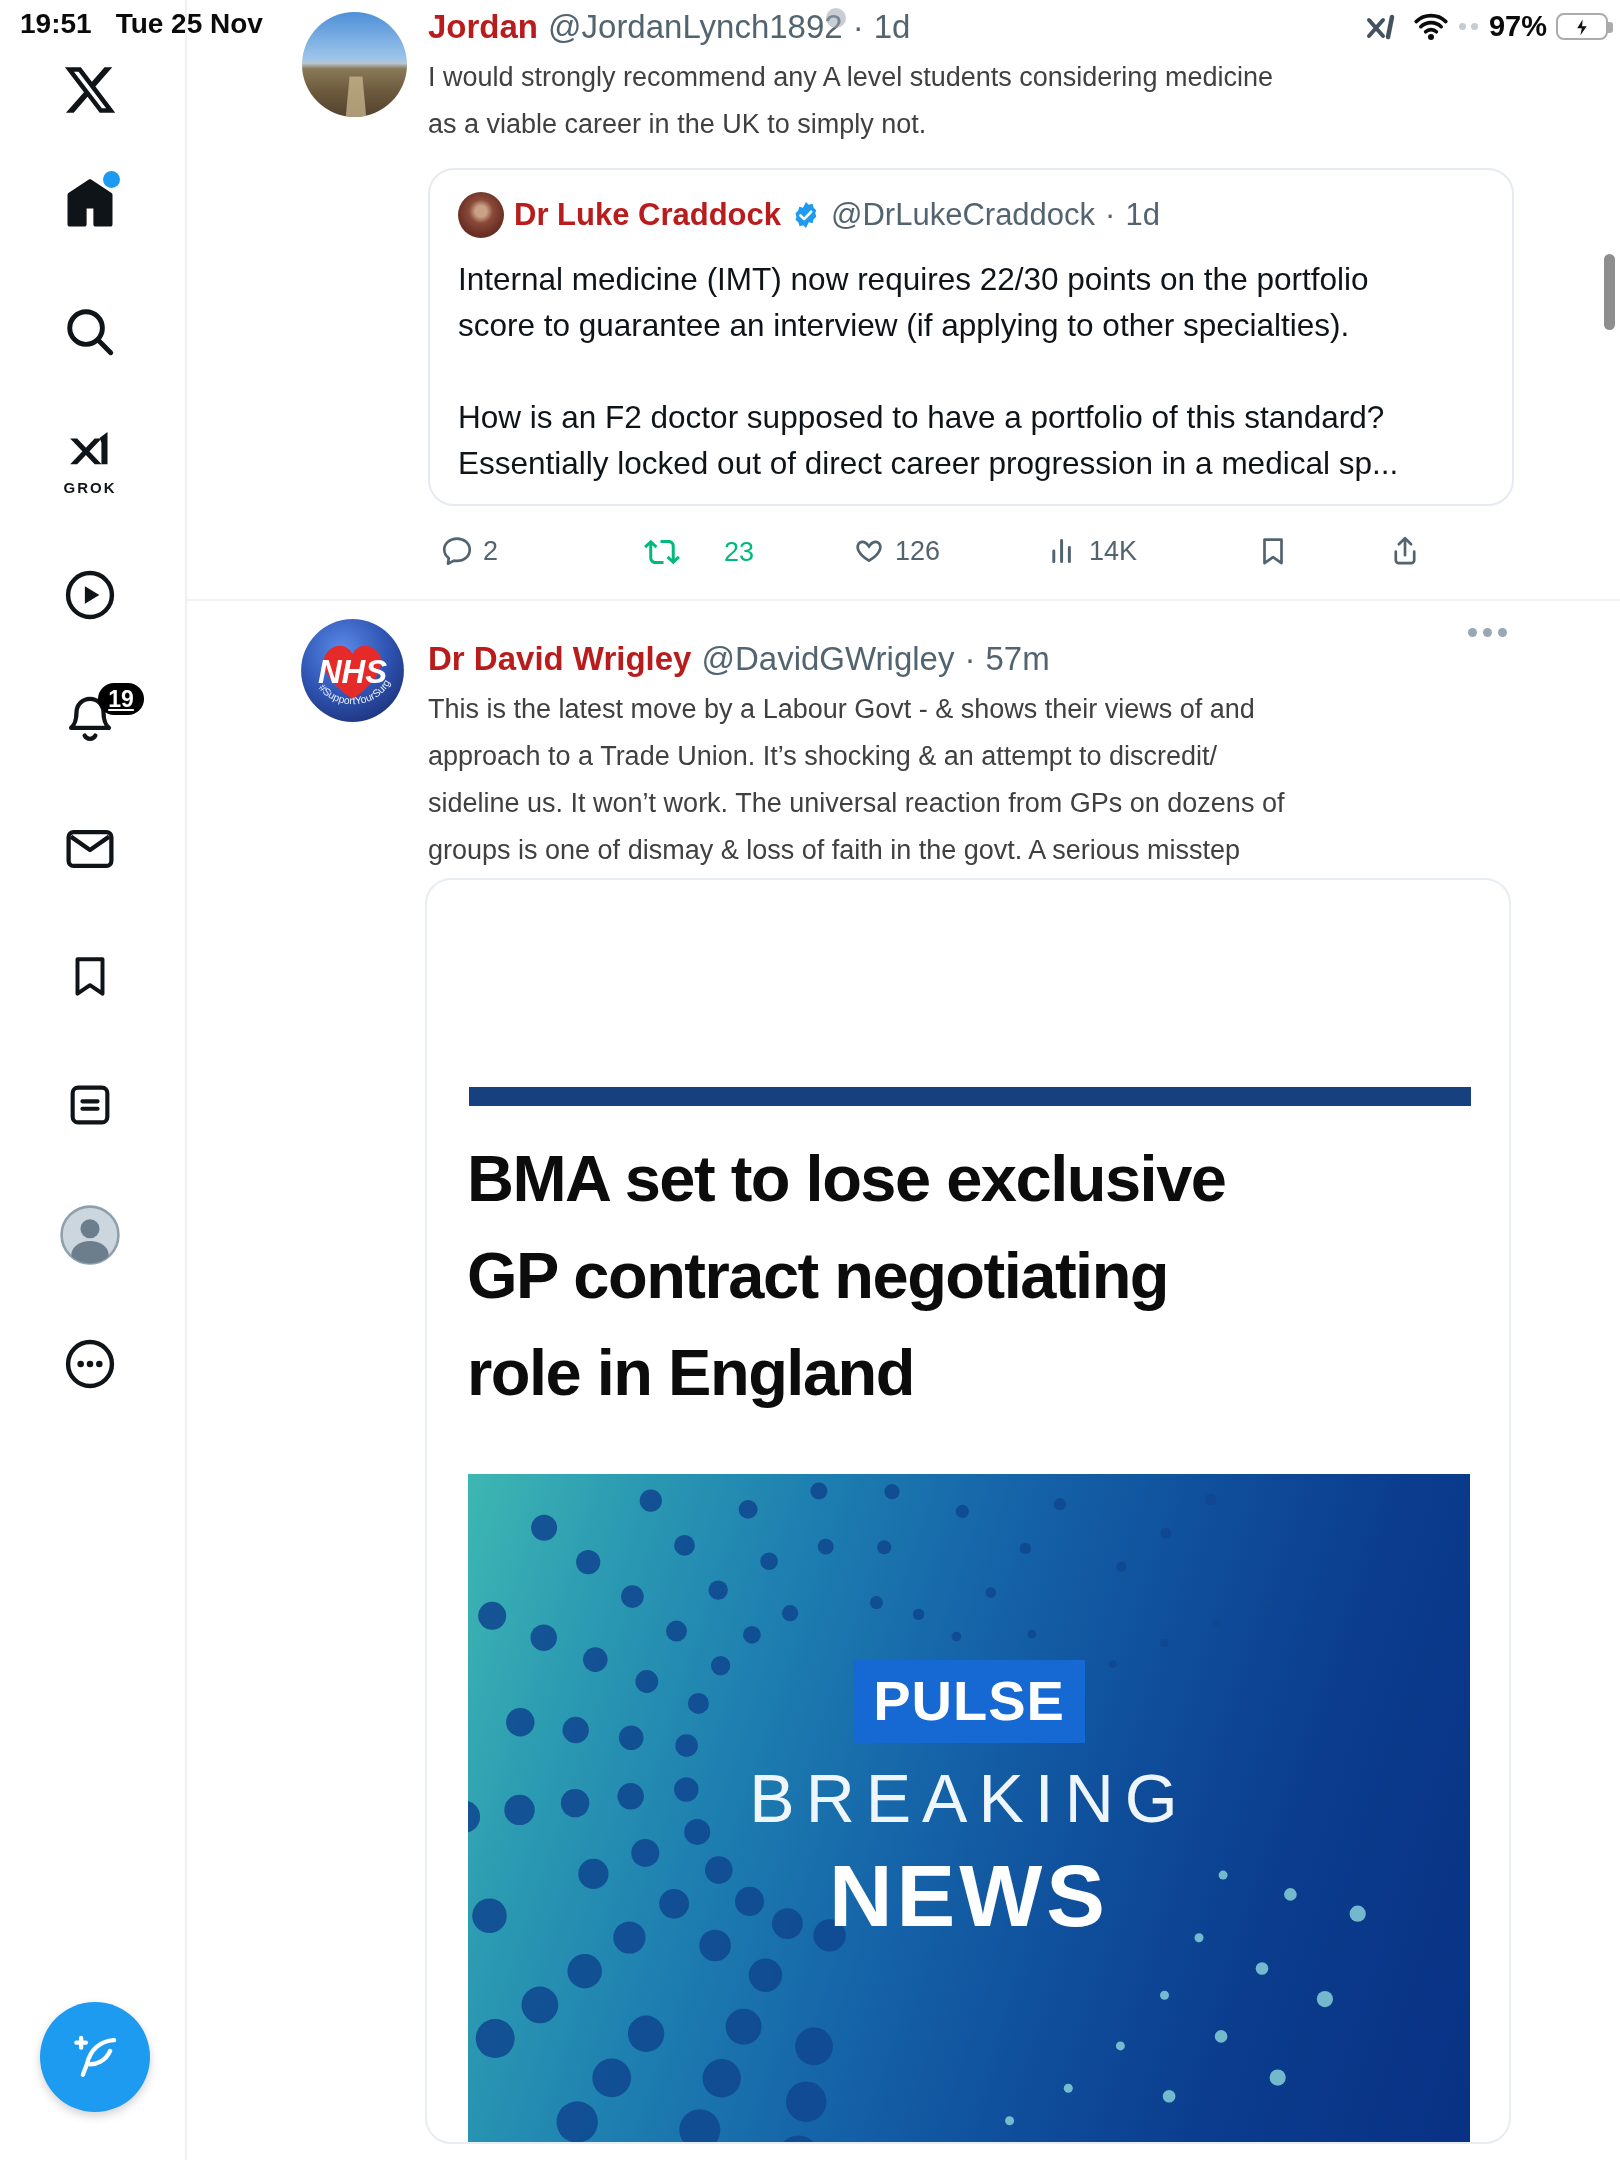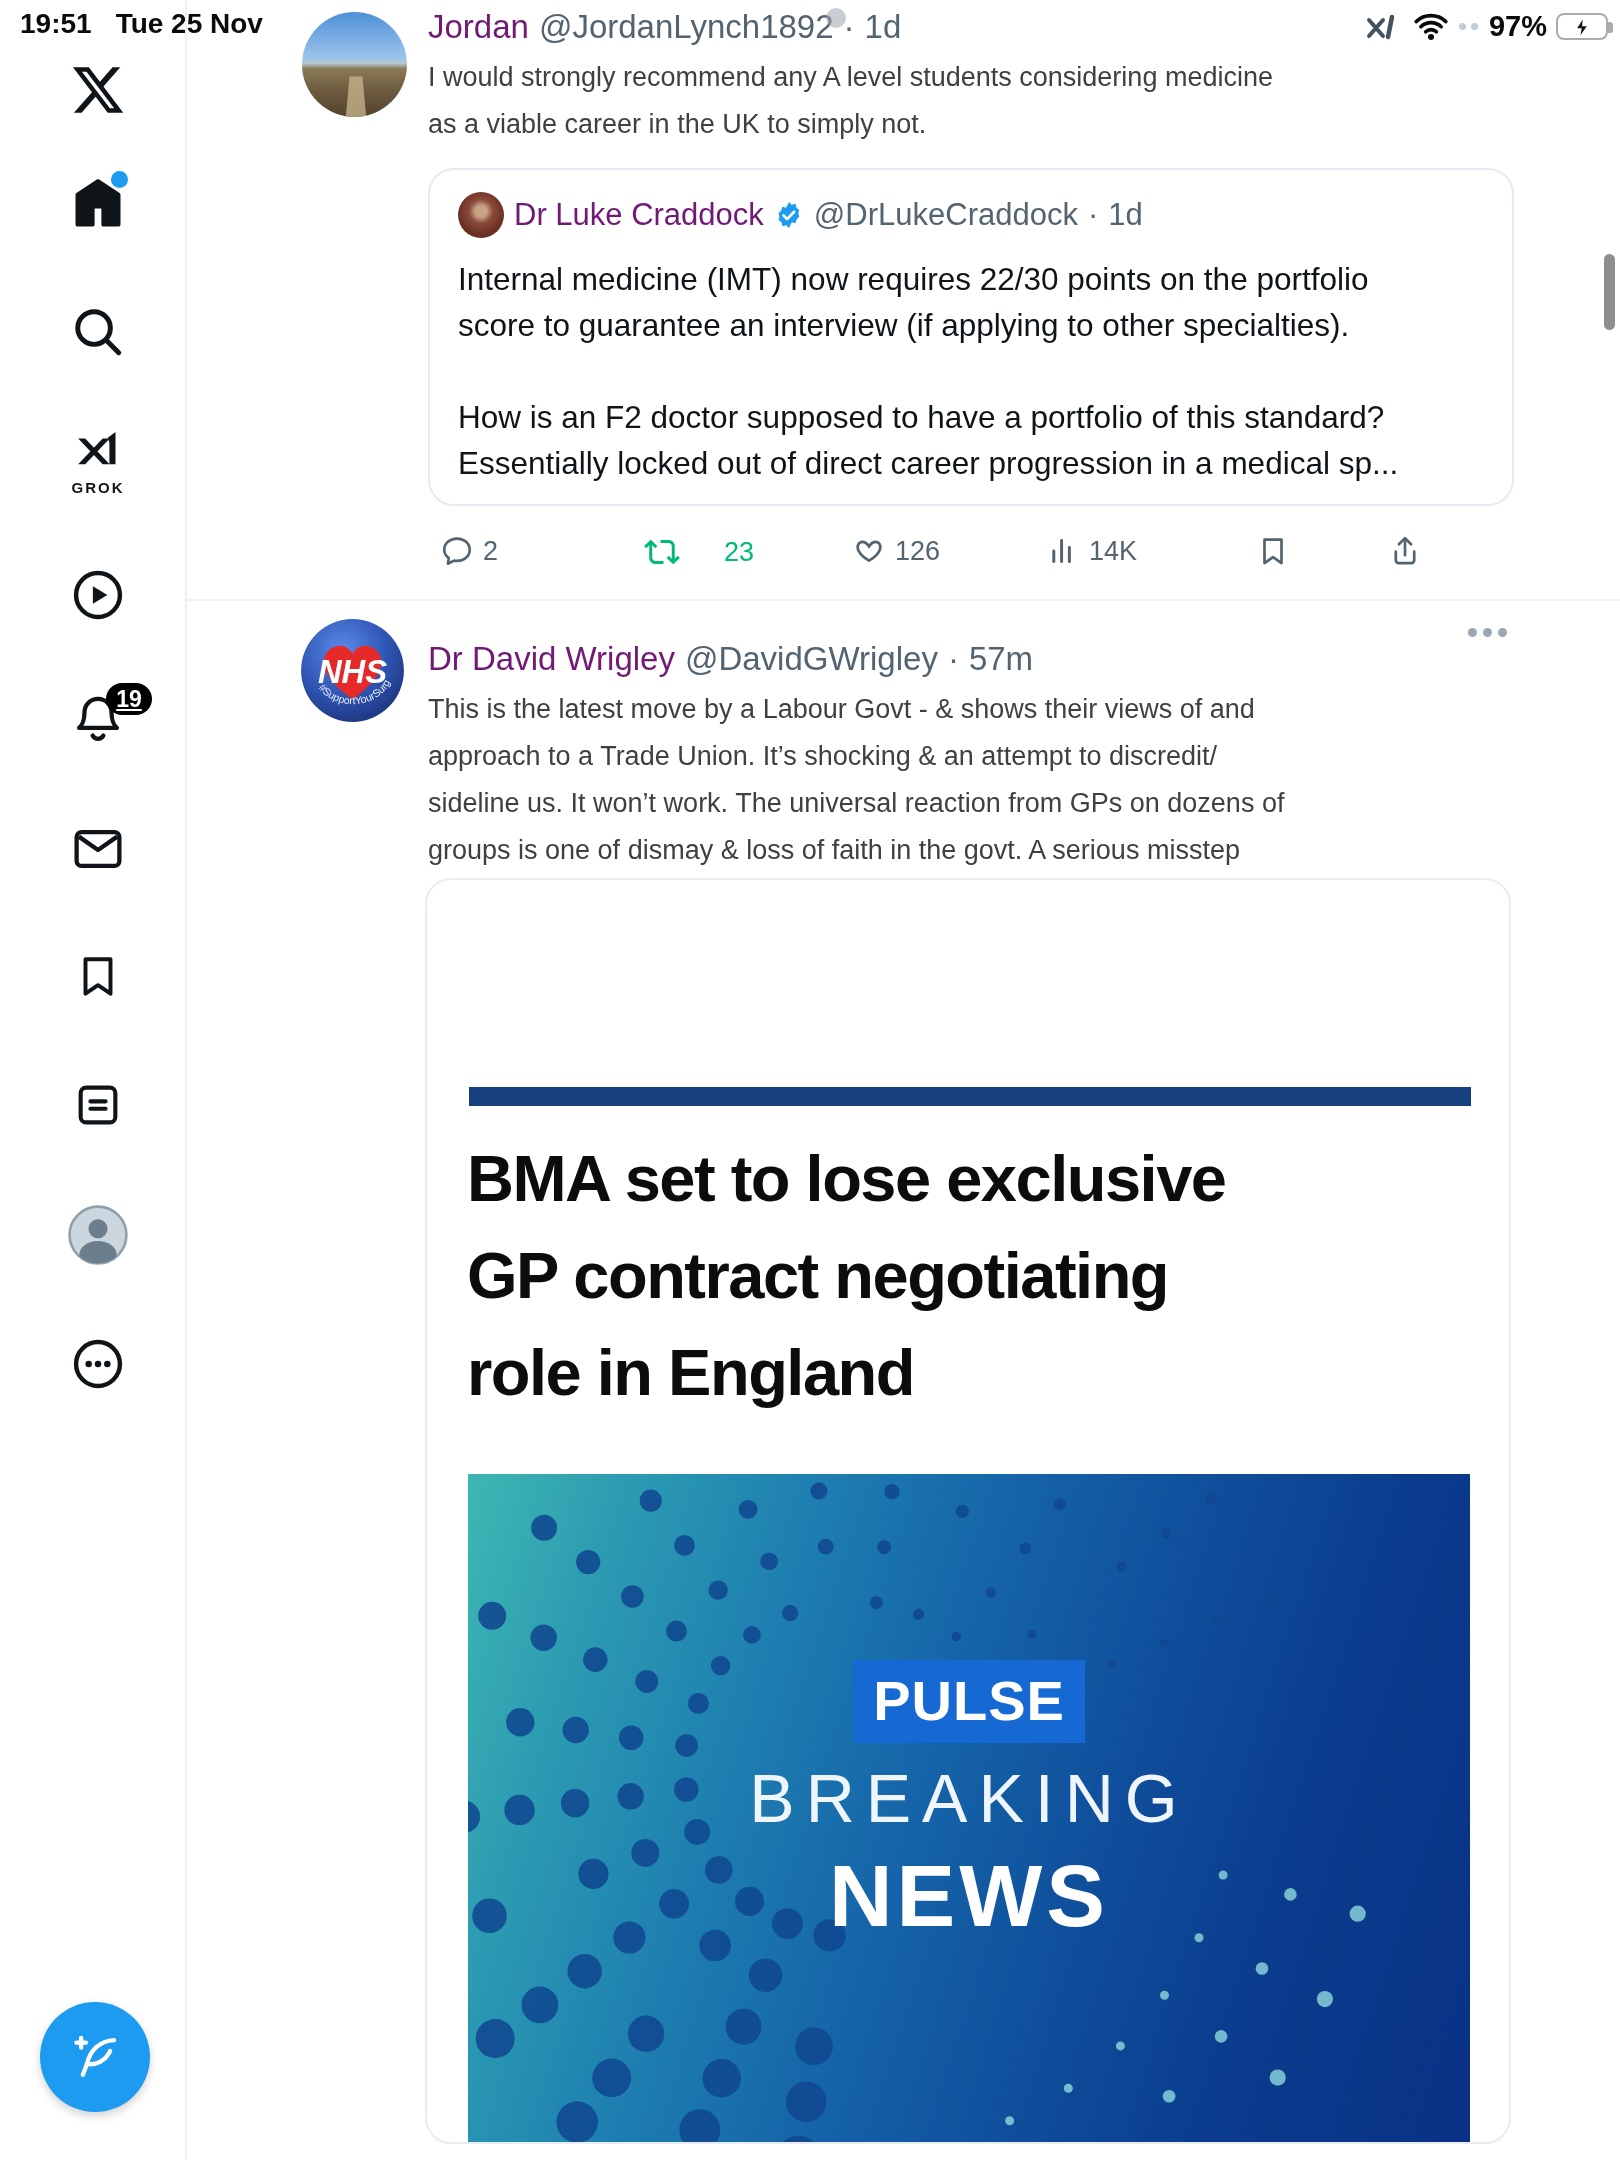--- a/index.html
+++ b/index.html
@@ -15,34 +15,34 @@
   .status-right .pct { font-size:29px; font-weight:600; color:#0b0b0b; }
   .battery { position:relative; width:52px; height:27px; border:2.5px solid #ababab; border-radius:8px; padding:2px; }
   .battery .fill { width:100%; height:100%; background:#34c759; border-radius:4px; }
   .battery .nub { position:absolute; right:-7px; top:7px; width:5px; height:11px; background:#ababab; border-radius:0 3px 3px 0; }
   .battery svg { position:absolute; left:14px; top:1px; }
   .sig-dots { display:flex; gap:5px; margin-right:2px; }
   .sig-dots i { width:7px; height:7px; border-radius:50%; background:#c3cdd5; }
 
   
   .sidebar-divider { left:185px; top:0; width:2px; height:2160px; background:#eef1f4; }
-  .nav-item { position:absolute; left:48px; width:100px; height:70px; display:flex; align-items:center; justify-content:center; cursor:pointer; }
+  .nav-item { position:absolute; left:40px; width:100px; height:70px; display:flex; align-items:center; justify-content:center; cursor:pointer; }
   .nav-grok { flex-direction:column; height:96px; gap:2px; }
   .grok-label { font-size:15px; font-weight:800; letter-spacing:2px; color:#0f1419; }
   .home-dot { position:absolute; left:63px; top:2px; width:17px; height:17px; border-radius:50%; background:#1d9bf0; }
   .badge { position:absolute; left:58px; top:-2px; min-width:46px; height:32px; padding:0 10px; border-radius:18px; background:#000000; color:#fff; font-size:23px; font-weight:700; display:flex; align-items:center; justify-content:center;text-decoration:underline; }
   .compose { position:absolute; left:40px; top:2002px; width:110px; height:110px; border-radius:50%; background:#1d9bf0; border:none; display:flex; align-items:center; justify-content:center; cursor:pointer; box-shadow:0 4px 10px rgba(0,0,0,.18); }
 
   
   .avatar { border-radius:50%; overflow:hidden; cursor:pointer; }
   .t1-avatar { left:302px; top:12px; width:105px; height:105px;
     background:linear-gradient(180deg,#4e90d9 0%,#9cc4ea 44%,#b7c6cf 49%,#8a7a58 54%,#6d5a3e 75%,#53432e 100%); position:absolute; }
   .t1-avatar:after { content:""; position:absolute; left:46px; top:56px; width:16px; height:50px; background:#c9b88f; opacity:.75; transform:perspective(60px) rotateX(35deg); }
   .t-header { font-size:33px; display:flex; gap:10px; align-items:baseline; }
-  .t-name { font-weight:400; color:#701a75; }
+  .t-name { font-weight:700; color:#b91c1c; }
   .t-handle, .t-sep, .t-time { color:#536471; font-weight:400; }
   .t-body { font-size:27px; line-height:47px; color:#404040; }
   .artifact-dot { left:826px; top:8px; width:20px; height:20px; border-radius:50%; background:#9aa5ae; opacity:.55; }
 
   .quote-card { left:428px; top:168px; width:1086px; height:338px; border:2px solid #e5ebf0; border-radius:26px; background:#fff; padding:22px 28px; cursor:pointer; }
   .q-header { display:flex; align-items:center; gap:10px; font-size:31px; }
   .q-avatar { width:46px; height:46px; border-radius:50%;
     background:radial-gradient(circle at 50% 42%, #c9a184 0 16%, #8a4a3a 34%, #6e3226 62%, #511f18 100%); }
   .q-body { margin-top:18px; font-size:31.5px; line-height:46px; color:#0f1419; }
   .q-gap { margin-top:46px; }

